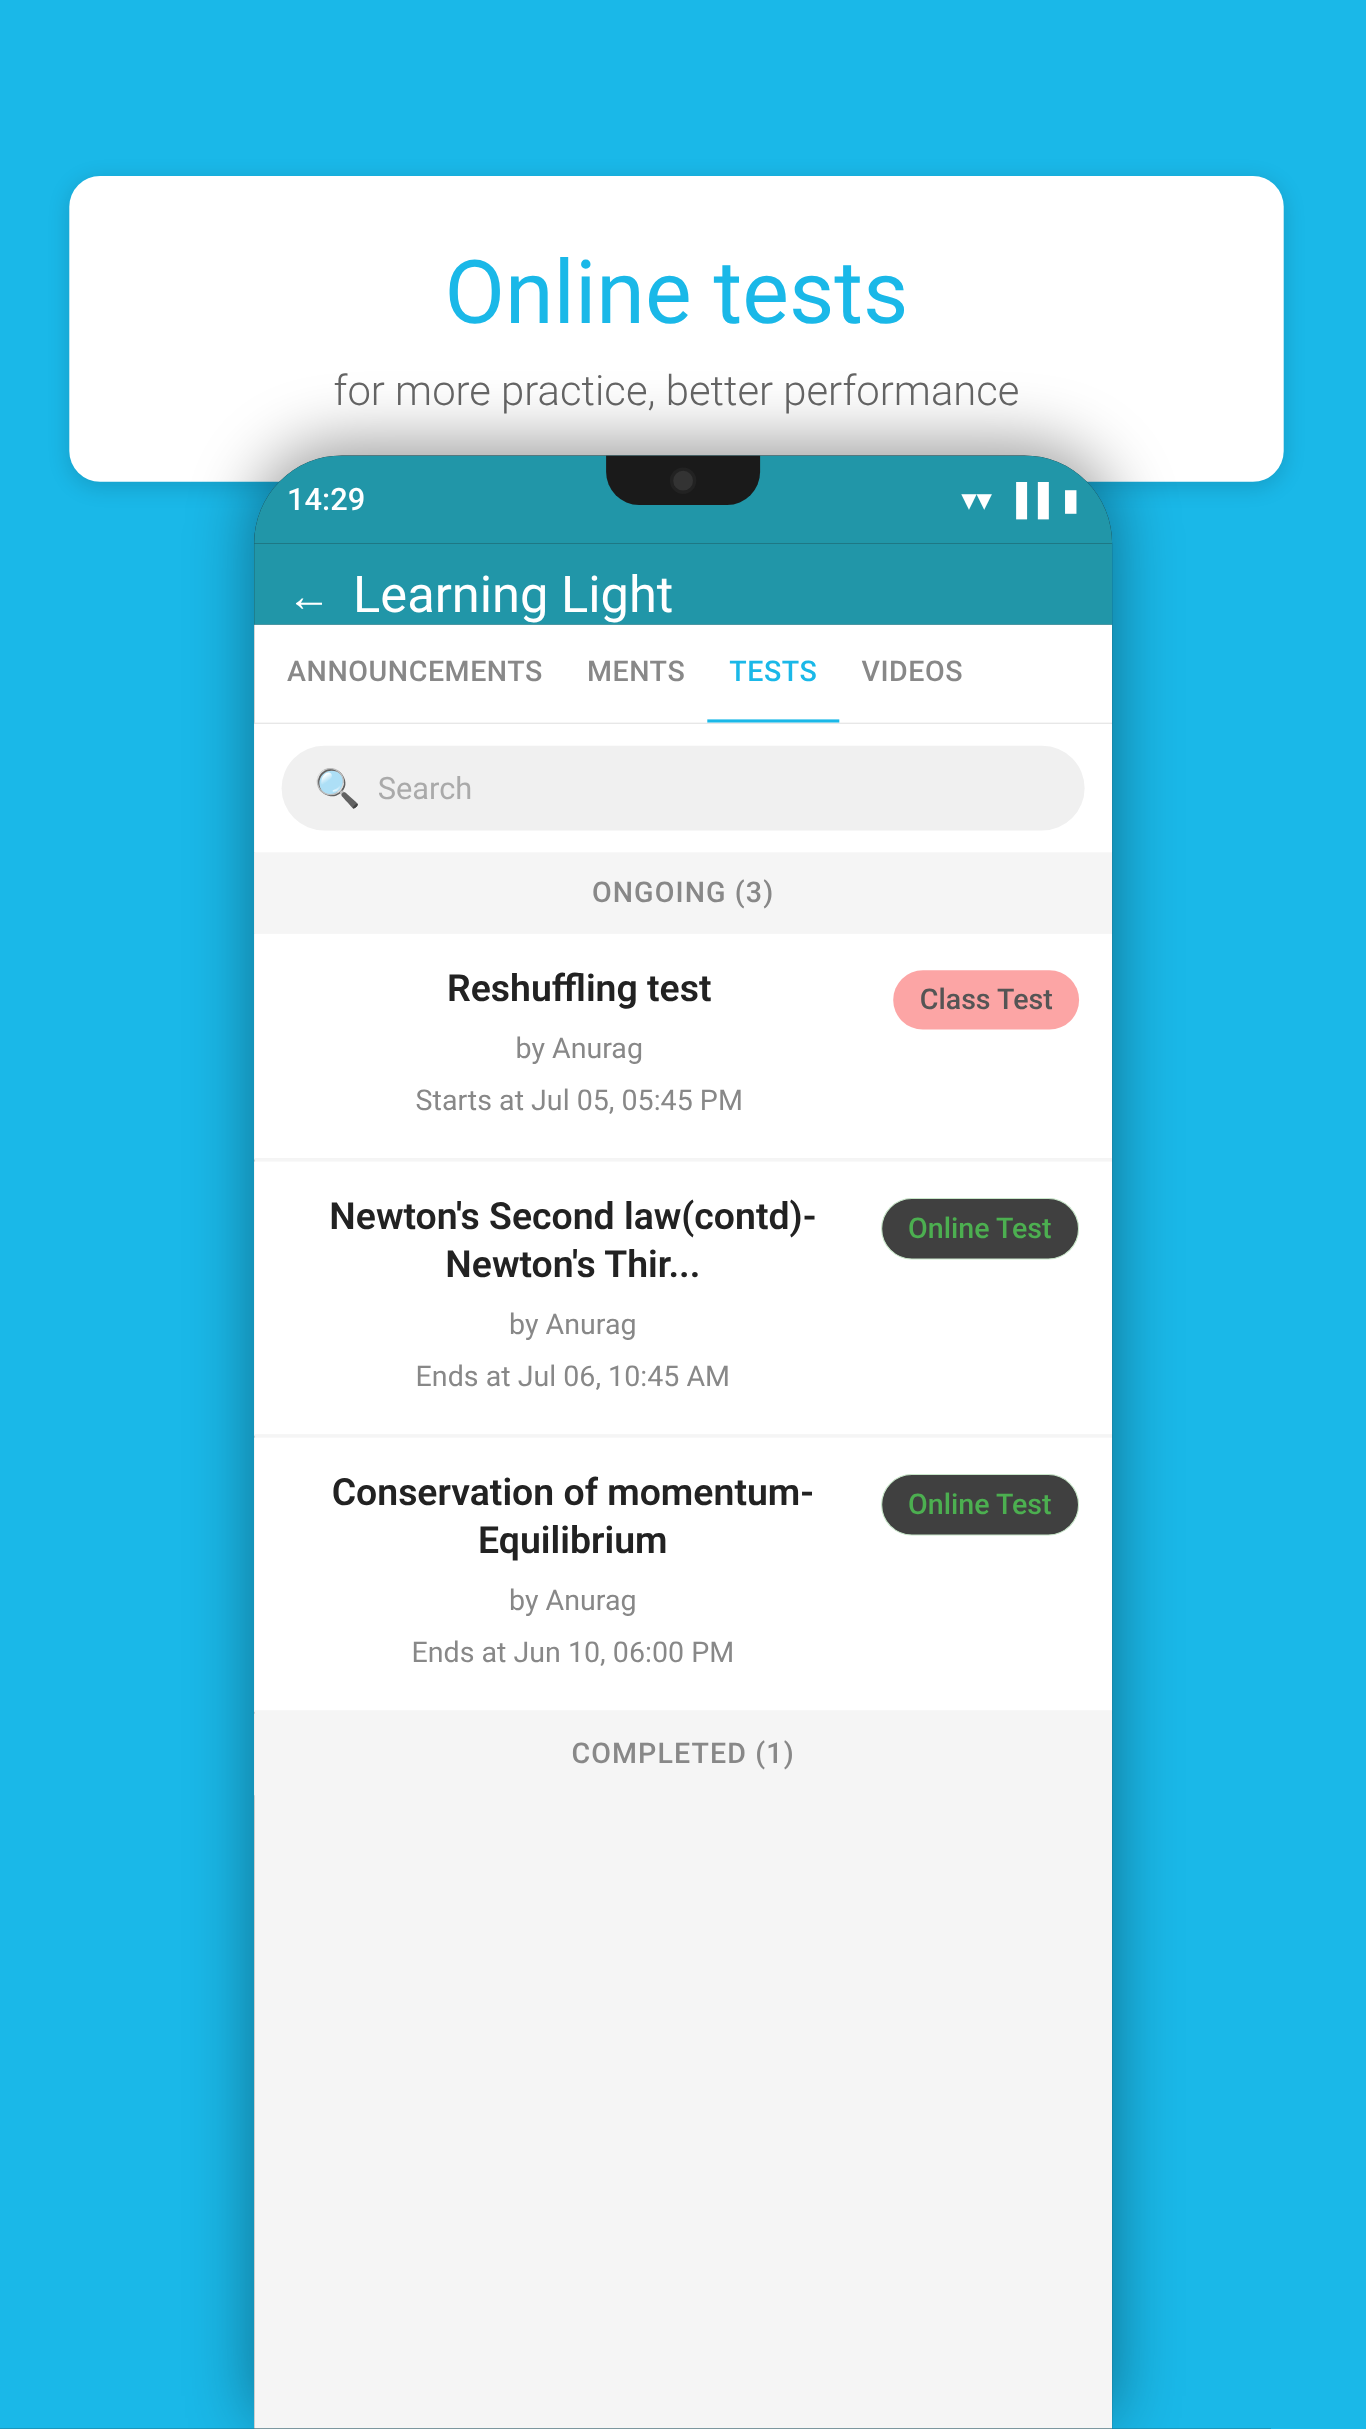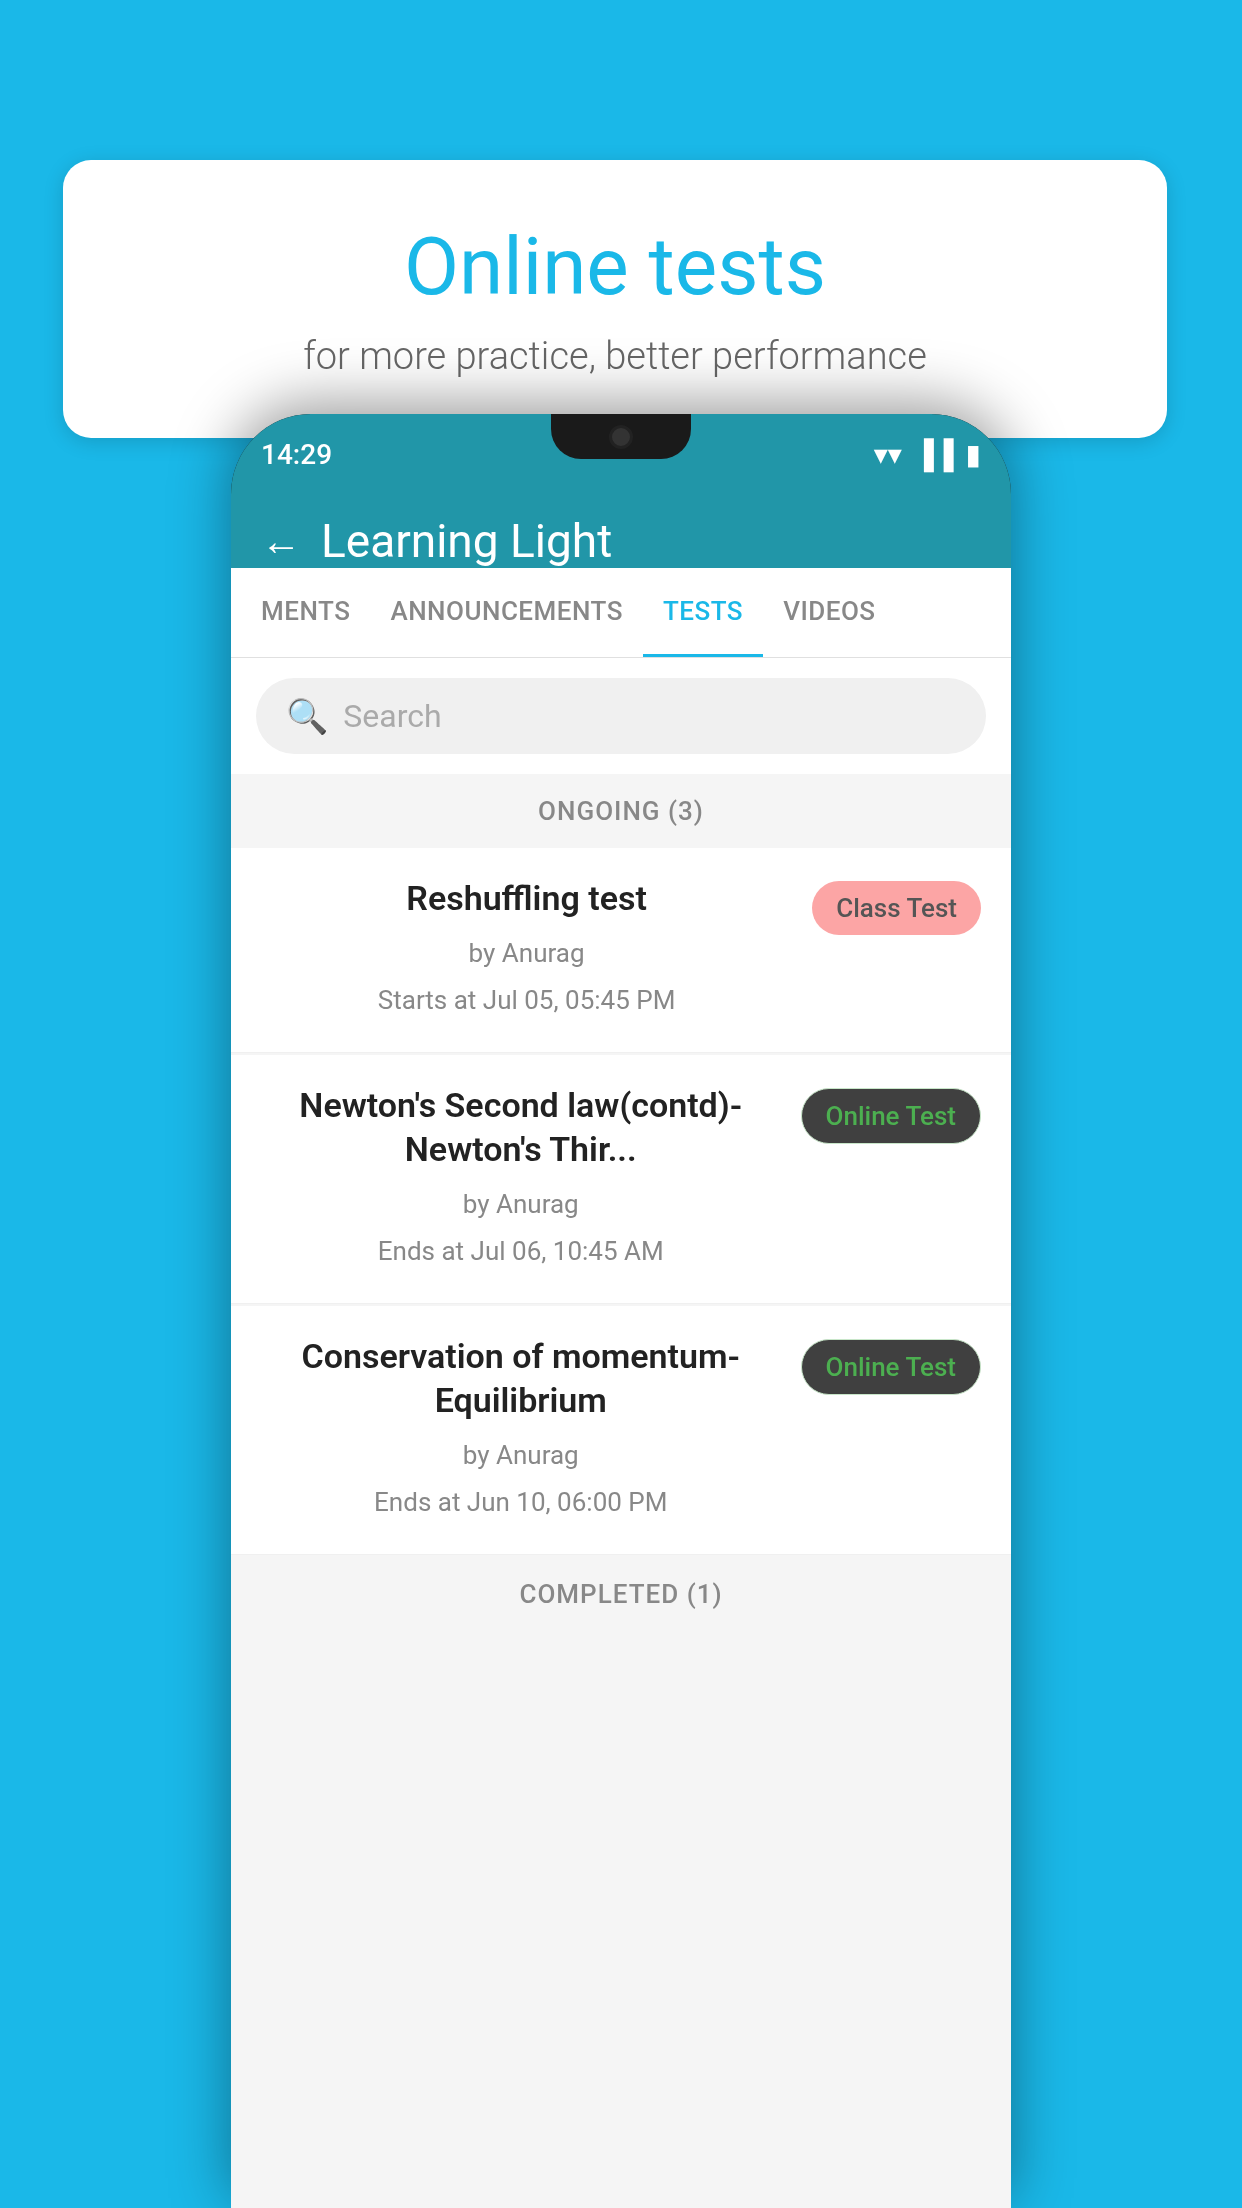--- a/index.html
+++ b/index.html
@@ -194,21 +194,21 @@
       gap: 15px;
     }
 
     .search-icon {
       color: #888;
       font-size: 34px;
     }
 
     .search-placeholder {
       color: #aaa;
-      font-size: 32px;
+      font-size: 28px;
     }
 
     
     .section-header {
       padding: 22px 30px;
       font-size: 26px;
       color: #888;
       font-weight: 500;
       letter-spacing: 1px;
       background: #f5f5f5;
@@ -300,22 +300,22 @@
         <span class="signal-icon">▮</span>
       </div>
     </div>
 
     <div class="app-header">
       <span class="back-arrow">←</span>
       <span class="app-title">Learning Light</span>
     </div>
 
     <div class="tabs-container">
+      <div class="tab">ANNOUNCEMENTS</div>
       <div class="tab">MENTS</div>
-      <div class="tab">ANNOUNCEMENTS</div>
       <div class="tab active">TESTS</div>
       <div class="tab">VIDEOS</div>
     </div>
 
     <div class="phone-body">
 
       <div class="search-bar">
         <div class="search-input-wrapper">
           <span class="search-icon">🔍</span>
           <span class="search-placeholder">Search</span>

